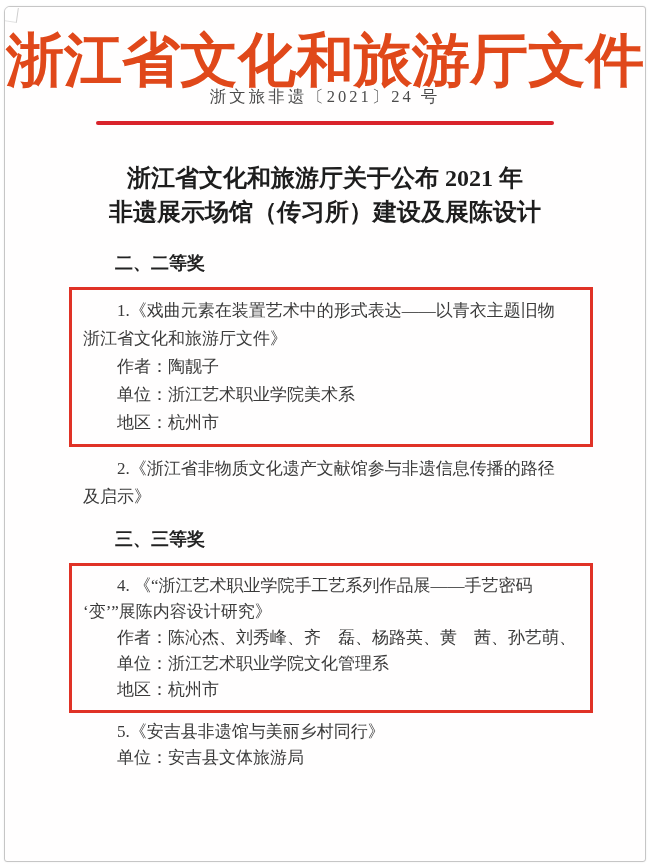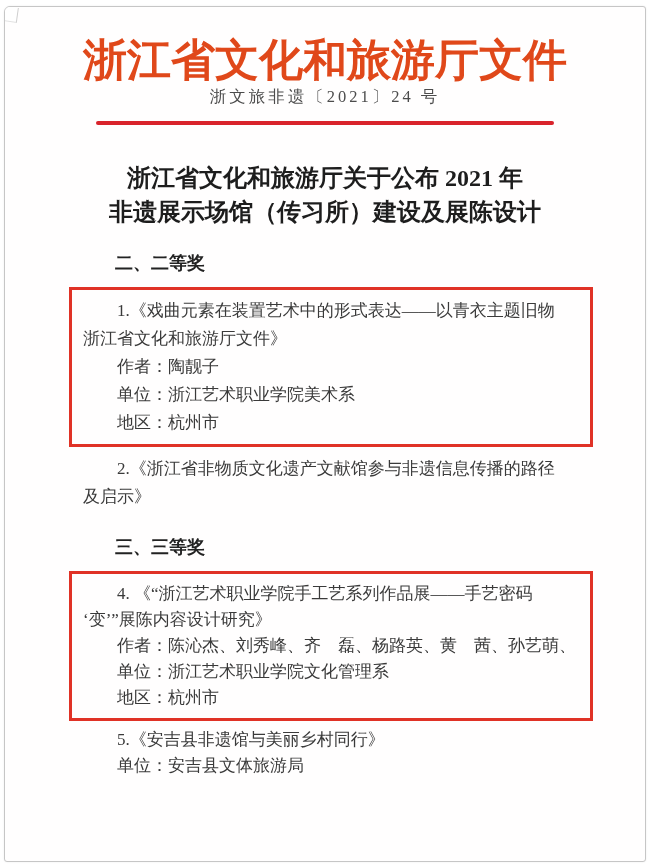--- a/index.html
+++ b/index.html
@@ -26,21 +26,21 @@
     width: 14px; height: 14px;
     border-right: 1px solid #cfcfcf;
     border-bottom: 1px solid #e2e2e2;
     background: #fff;
     transform: rotate(8deg);
     transform-origin: top left;
   }
   .header-title {
     margin: 28px 0 0 0;
     text-align: center;
-    font-size: 44px;
+    font-size: 58px;
     line-height: 52px;
     font-weight: bold;
     color: #e0481a;
     letter-spacing: 0px;
   }
   .doc-number {
     text-align: center;
     font-size: 16.5px;
     line-height: 20px;
     color: #4c4c4c;
@@ -82,21 +82,21 @@
   .highlight-box.tight .line { line-height: 26px; }
   .line {
     line-height: 28px;
     white-space: nowrap;
   }
   .indent { text-indent: 2em; }
   .plain-item {
     margin-top: 8px;
     padding-left: 14px;
   }
-  .sec3 { margin-top: 24px; }
+  .sec3 { margin-top: 16px; }
   .last-item { margin-top: 6px; }
   .last-item .line { line-height: 26px; }
 </style>
 </head>
 <body>
 
 <div class="page">
   <div class="corner-fold"></div>
 
   <h1 class="header-title">浙江省文化和旅游厅文件</h1>

